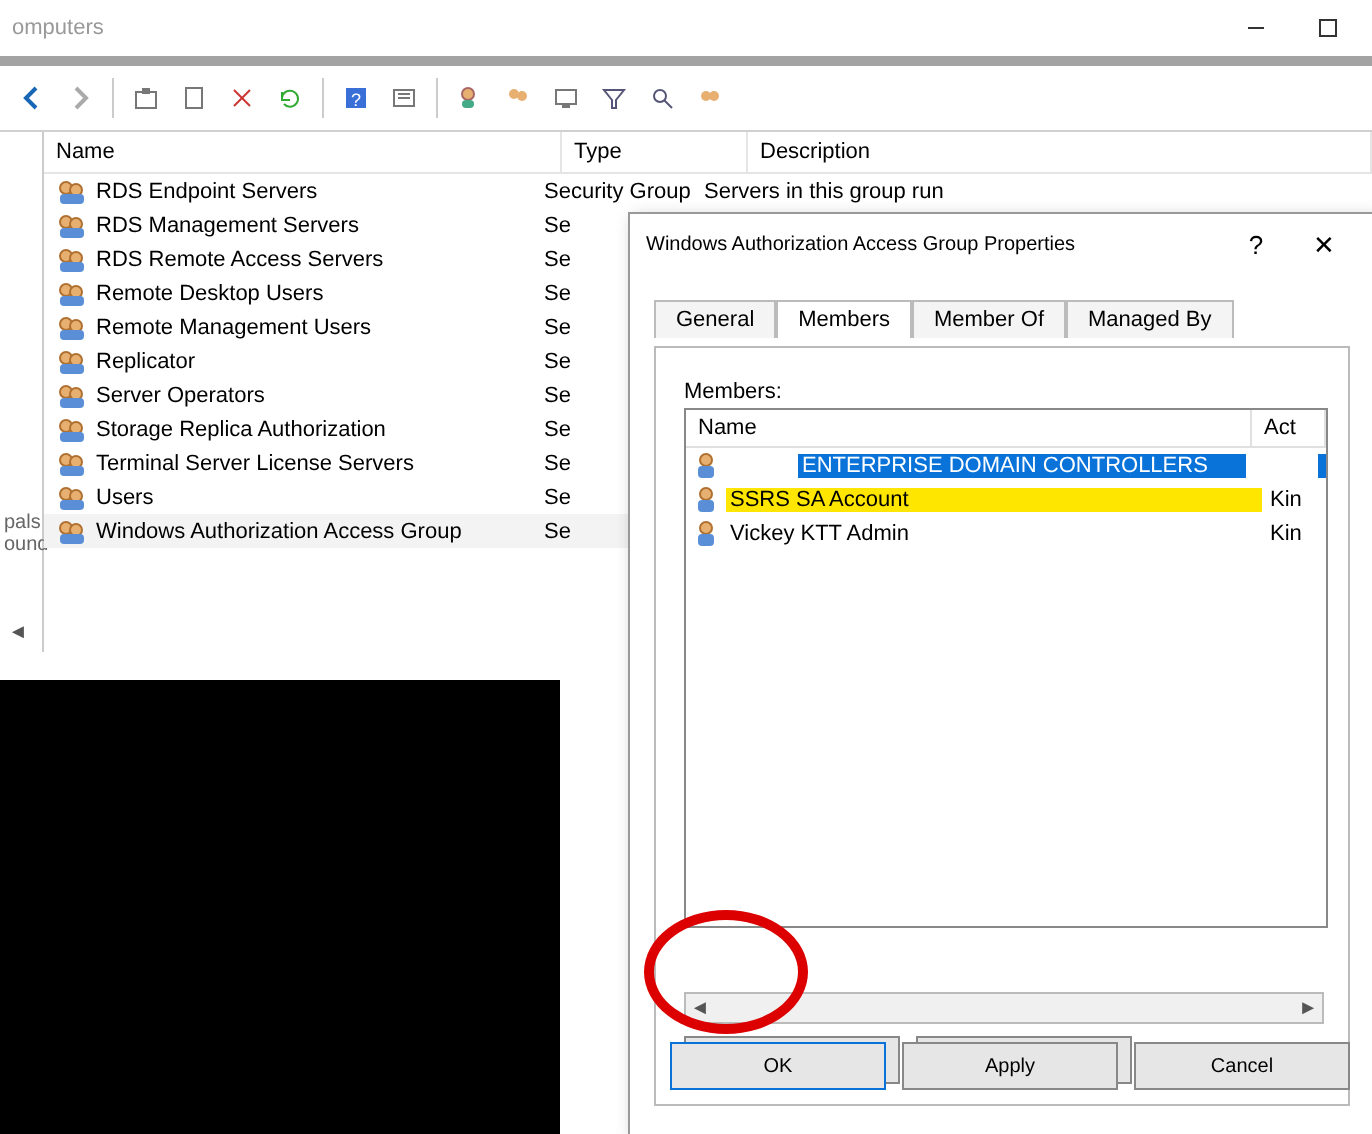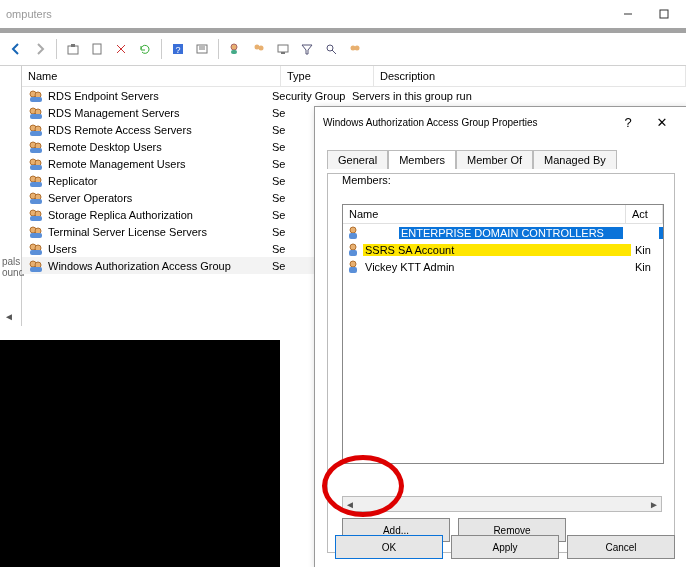--- a/index.html
+++ b/index.html
@@ -32,36 +32,36 @@
 
 .pdlg{position:absolute;left:314px;top:106px;width:372px;height:460px;background:#fff;border:1px solid #999;box-shadow:2px 2px 8px rgba(0,0,0,0.2);}
 .pdlg .phead{height:30px;display:flex;align-items:center;padding:0 8px;}
 .pdlg .phead .pt{flex:1;font-size:10px;}
 .pdlg .phead .hbtn{width:34px;height:22px;display:flex;align-items:center;justify-content:center;font-size:13px;}
 .tabs{position:relative;margin:12px 12px 0 12px;height:24px;}
 .tabs .tab{display:inline-block;padding:3px 10px;border:1px solid #bbb;border-bottom:none;background:#fff;position:relative;top:1px;font-size:11px;}
 .tabs .tab.inactive{background:#f4f4f4;}
 .tabs .tab.active{background:#fff;z-index:2;}
 .tabcontent{position:relative;margin:0 12px 12px 12px;border:1px solid #bbb;height:378px;}
-.mlabel{position:absolute;left:14px;top:0;}
+.mlabel{position:absolute;left:14px;top:16px;}
 .mlist{position:absolute;left:14px;top:30px;width:320px;height:258px;border:1px solid #888;overflow:hidden;}
 .mlist .mhdr{display:flex;height:18px;background:#fff;border-bottom:1px solid #e0e0e0;}
 .mlist .mhdr .h{display:flex;align-items:center;padding:0 6px;border-right:1px solid #e0e0e0;}
 .mh-name{width:270px;}
 .mh-act{flex:1;}
 .mlist .mr{display:flex;align-items:center;height:17px;}
 .mlist .mr .mic{width:16px;height:16px;margin:0 2px 0 2px;}
 .mlist .mr .mname{width:266px;padding-left:2px;white-space:nowrap;overflow:hidden;}
 .mlist .mr .mact{flex:1;padding-left:4px;white-space:nowrap;overflow:hidden;}
 .mr.selrow .mname,.mr.selrow .mact{background:#0a73d9;color:#fff;margin-left:36px;}
 .mr.hl .mname{background:#ffe600;}
 .mscroll{position:absolute;left:14px;bottom:40px;width:320px;height:16px;border:1px solid #bbb;background:#f0f0f0;display:flex;align-items:center;justify-content:space-between;padding:0 2px;box-sizing:border-box;font-size:10px;color:#555;}
 .btnrow{position:absolute;left:14px;bottom:10px;display:flex;gap:8px;}
 .wbtn{min-width:66px;height:22px;border:1px solid #888;background:#e6e6e6;display:flex;align-items:center;justify-content:center;font-size:10px;padding:0 20px;}
-.dlgbtns{position:absolute;right:12px;bottom:8px;display:flex;gap:8px;justify-content:center;}
+.dlgbtns{position:absolute;right:12px;bottom:22px;display:flex;gap:8px;justify-content:center;}
 
 .ig{display:inline-block;}
 .ig svg{display:block;}
 
 .redcirc{position:absolute;left:322px;top:455px;width:72px;height:52px;border:5px solid #d00;border-radius:50%;pointer-events:none;}
 </style>
 </head>
 <body>
 <div class="root">
 

